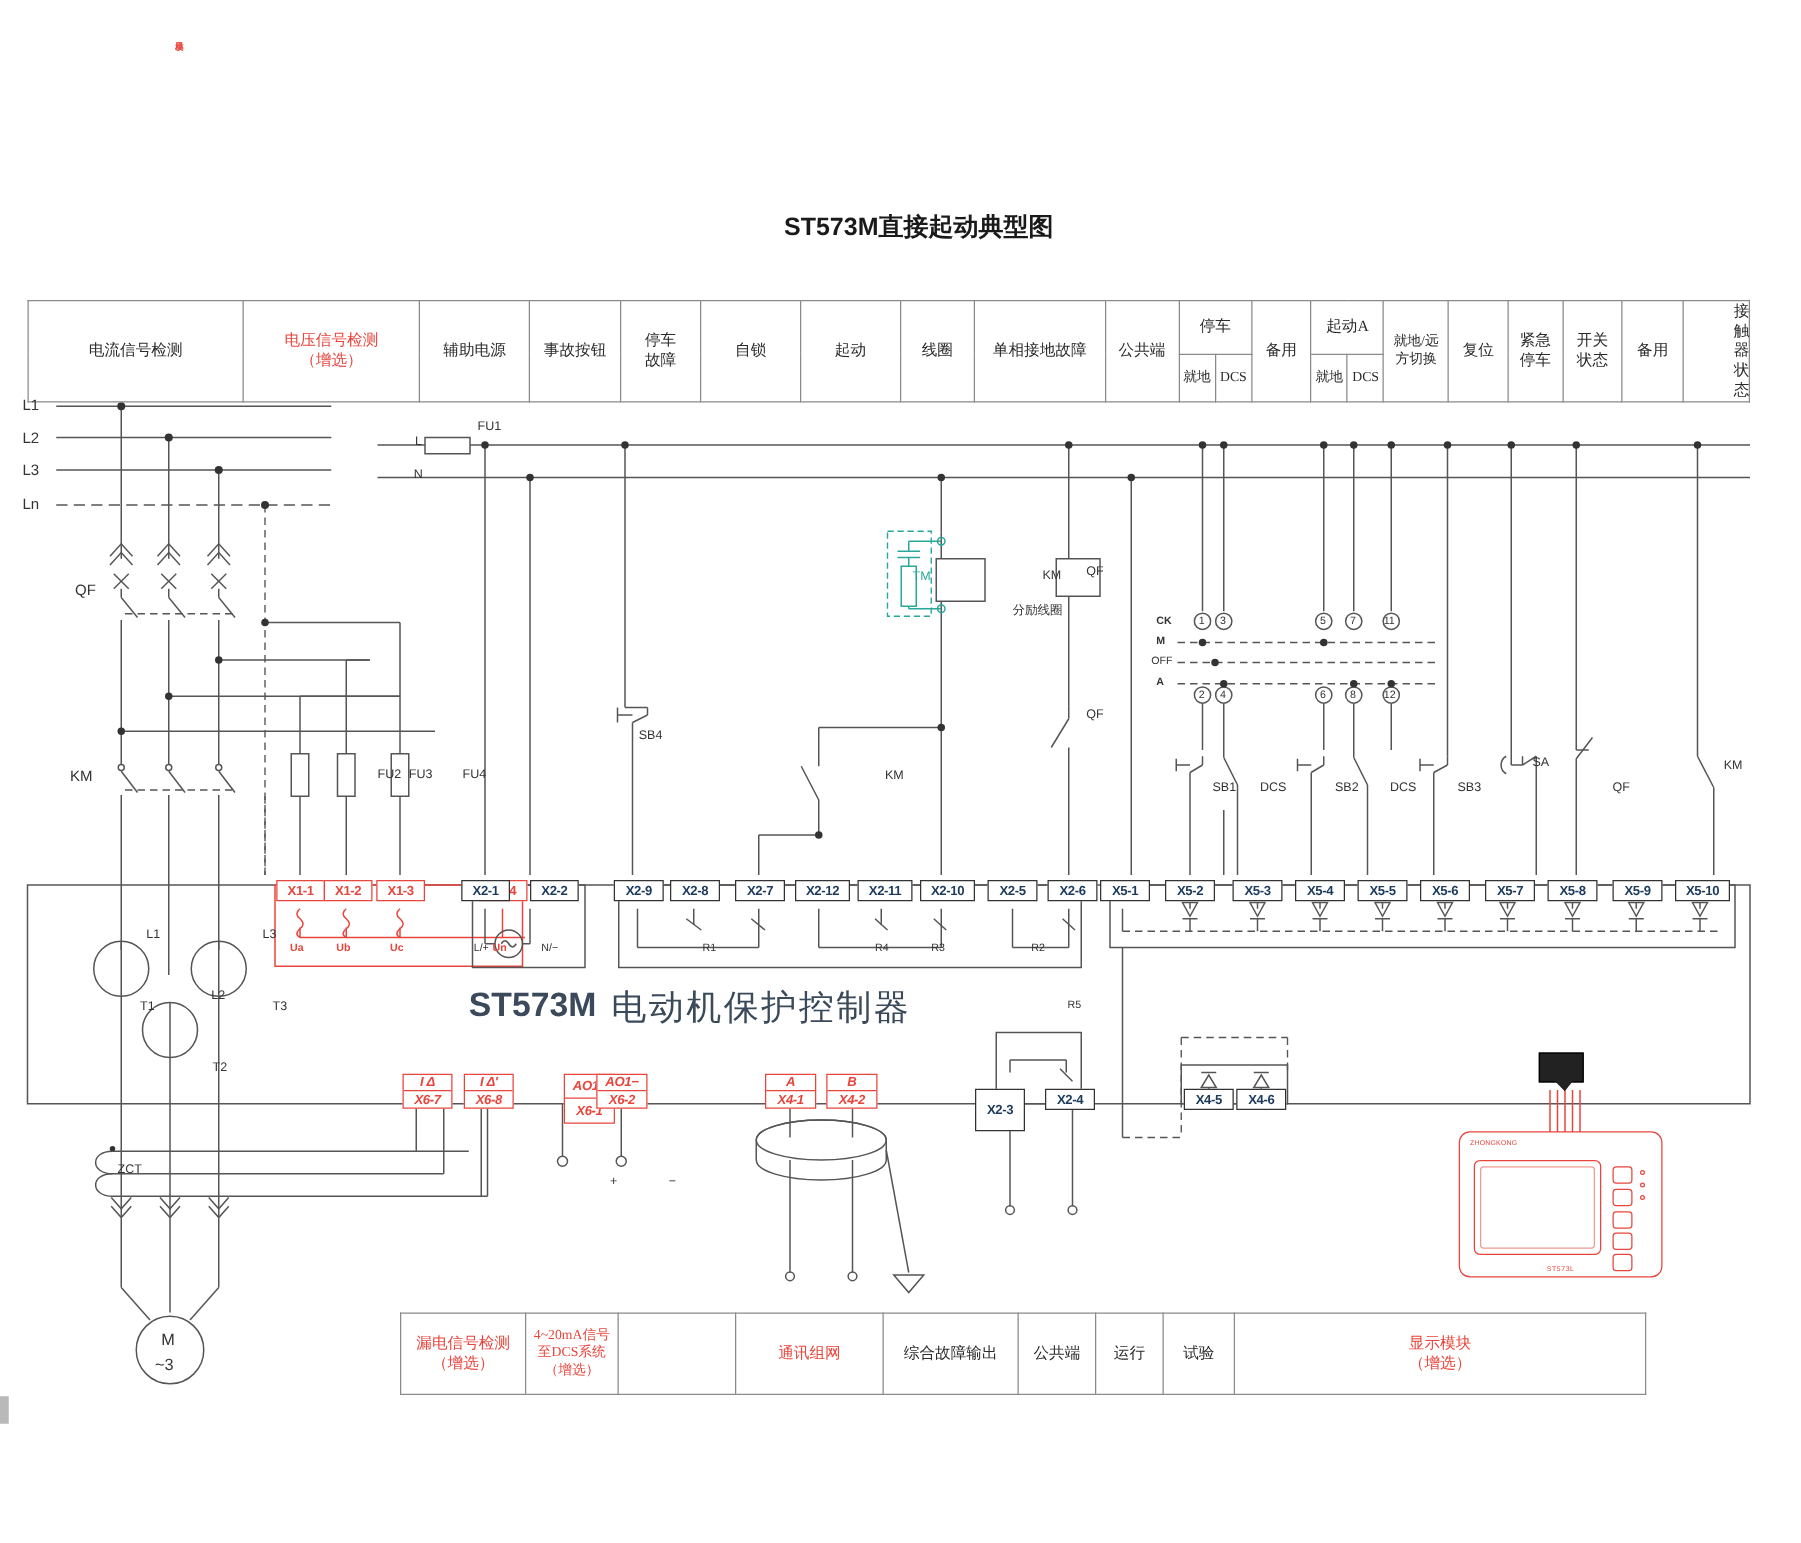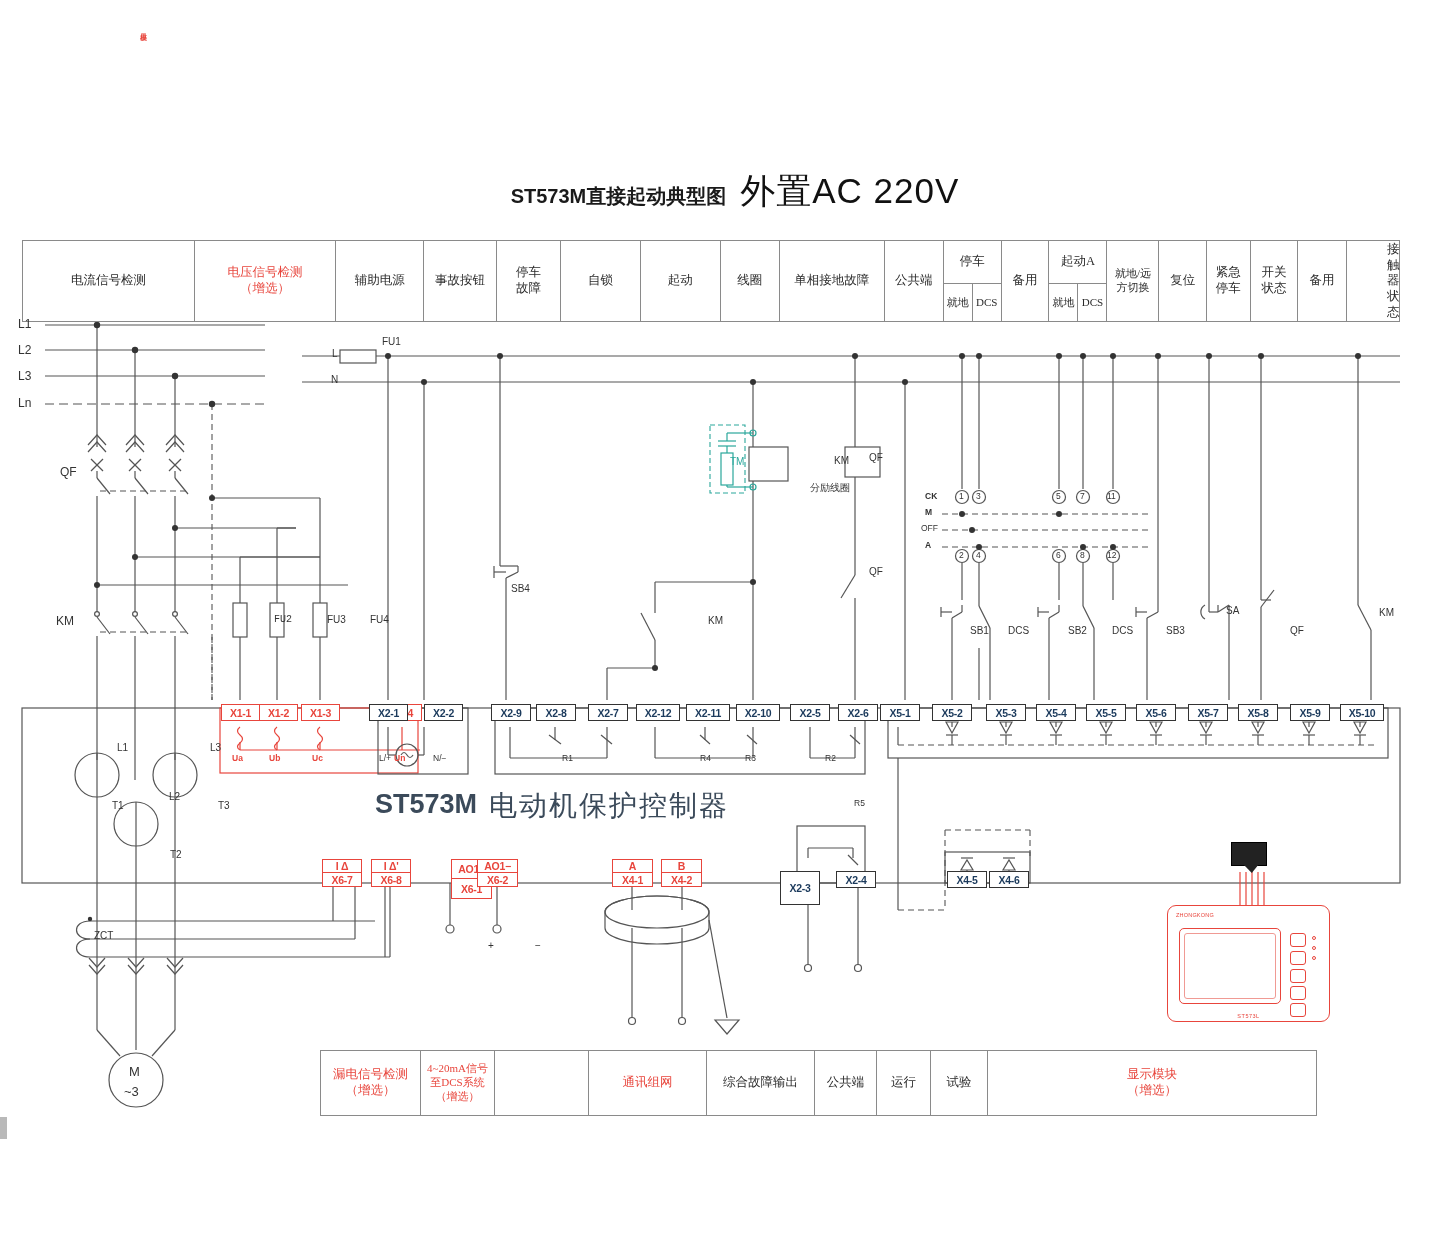--- a/index.html
+++ b/index.html
@@ -86,20 +86,21 @@
     white-space: nowrap;
   }
   .term.red {
     border-color: #e8453c;
     color: #e8453c;
   }
   .term.two {
     flex-direction: column;
     justify-content: stretch;
     padding: 0;
+    font-style: italic;
   }
   .term.two > span {
     flex: 1 1 50%;
     display: flex; align-items: center; justify-content: center;
     width: 100%;
   }
   .term.two > span.top { border-bottom: 1px solid currentColor; }
 
   
   .lbl {
@@ -208,21 +209,20 @@
     background: #b9b9b9;
   }
 </style>
 </head>
 <body>
 
 <div id="root">
 
   <div id="title-row">
     <span id="title-main">ST573M直接起动典型图</span>
-    <span id="title-sub">外置AC 220V</span>
   </div>
 
   <div id="left-corner-mark"></div>
 
   <svg id="svg-layer" viewBox="0 0 1441 1234">
     <defs>
       <style>
         .w  { stroke:#555; stroke-width:1.2; fill:none; }
         .wt { stroke:#555; stroke-width:1.1; fill:none; }
         .dash { stroke:#555; stroke-width:1.2; fill:none; stroke-dasharray:9 5; }
@@ -702,21 +702,21 @@
     </table>
 
   <div class="lbl" style="left:18px; top:317px;">L1</div>
   <div class="lbl" style="left:18px; top:343px;">L2</div>
   <div class="lbl" style="left:18px; top:369px;">L3</div>
   <div class="lbl" style="left:18px; top:396px;">Ln</div>
 
   <div class="lbl" style="left:60px; top:465px;">QF</div>
   <div class="lbl" style="left:56px; top:614px;">KM</div>
 
-  <div class="lbl sm" style="left:232px; top:614px;font-family:Liberation Mono, monospace;">FU2</div>
+  <div class="lbl sm" style="left:260px; top:614px;">FU2</div>
   <div class="lbl sm" style="left:285px; top:614px;">FU3</div>
   <div class="lbl sm" style="left:328px; top:614px;">FU4</div>
 
   <div class="lbl sm" style="left:340px; top:336px;">FU1</div>
   <div class="lbl sm" style="left:290px; top:348px;">L</div>
   <div class="lbl sm" style="left:289px; top:374px;">N</div>
 
   <div class="lbl sm" style="left:469px; top:583px;">SB4</div>
   <div class="lbl sm" style="left:666px; top:615px;">KM</div>
   <div class="lbl sm" style="left:792px; top:455px;">KM</div>

